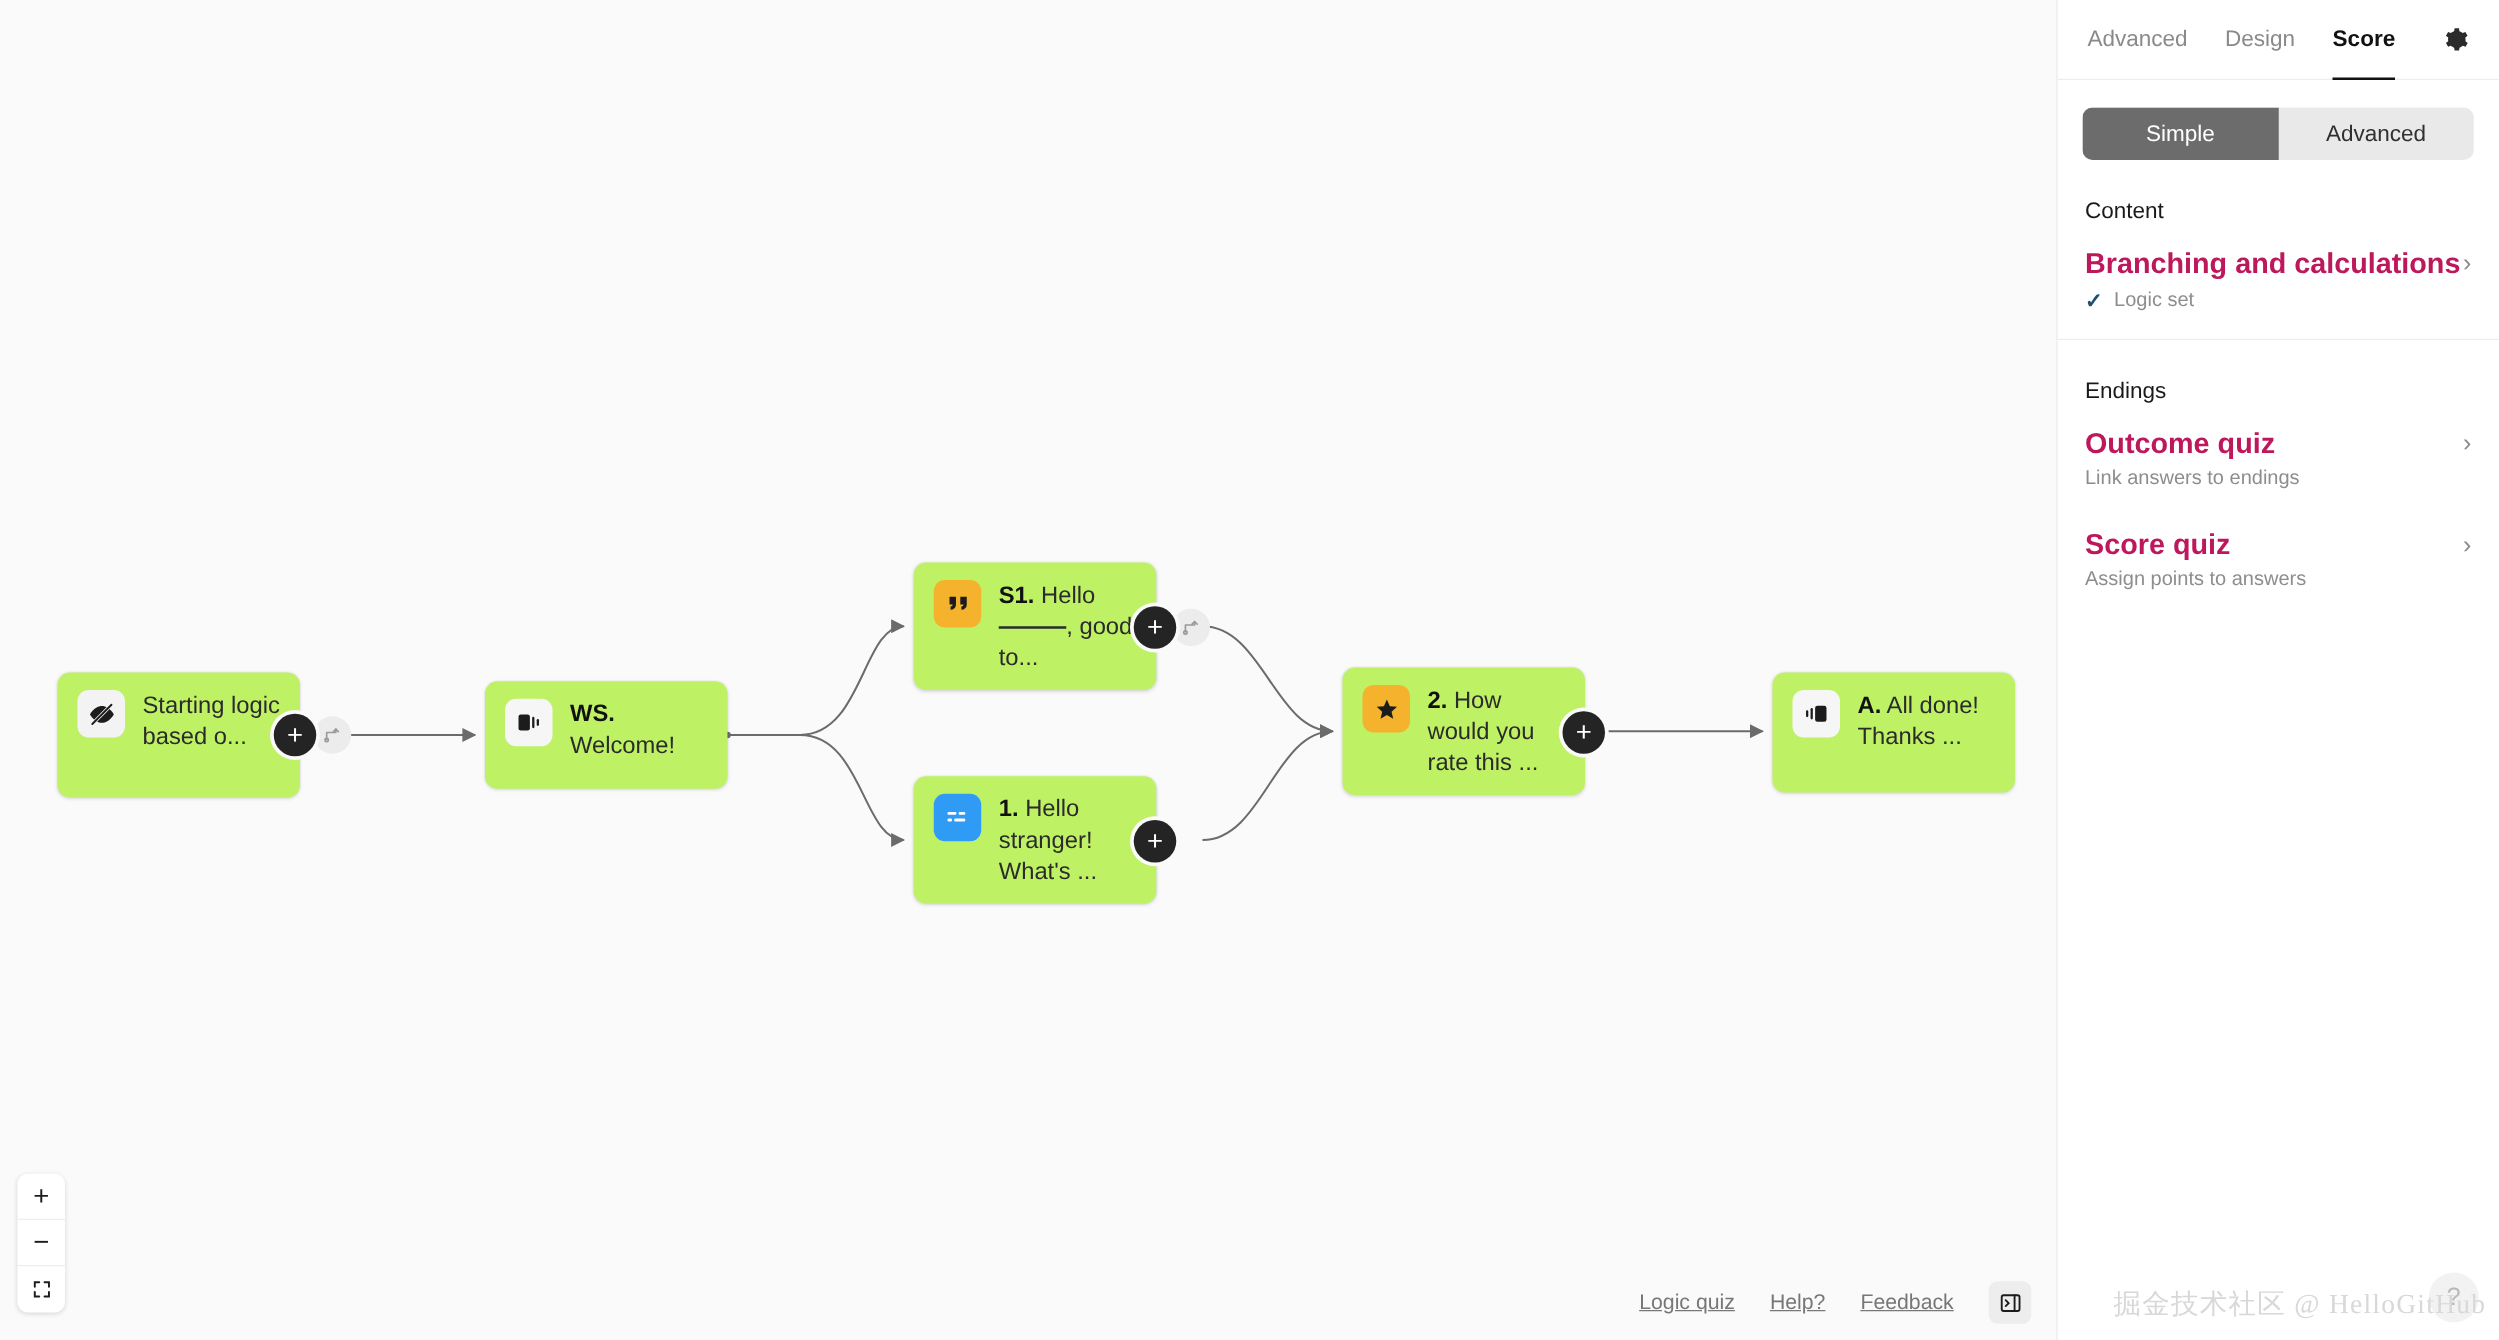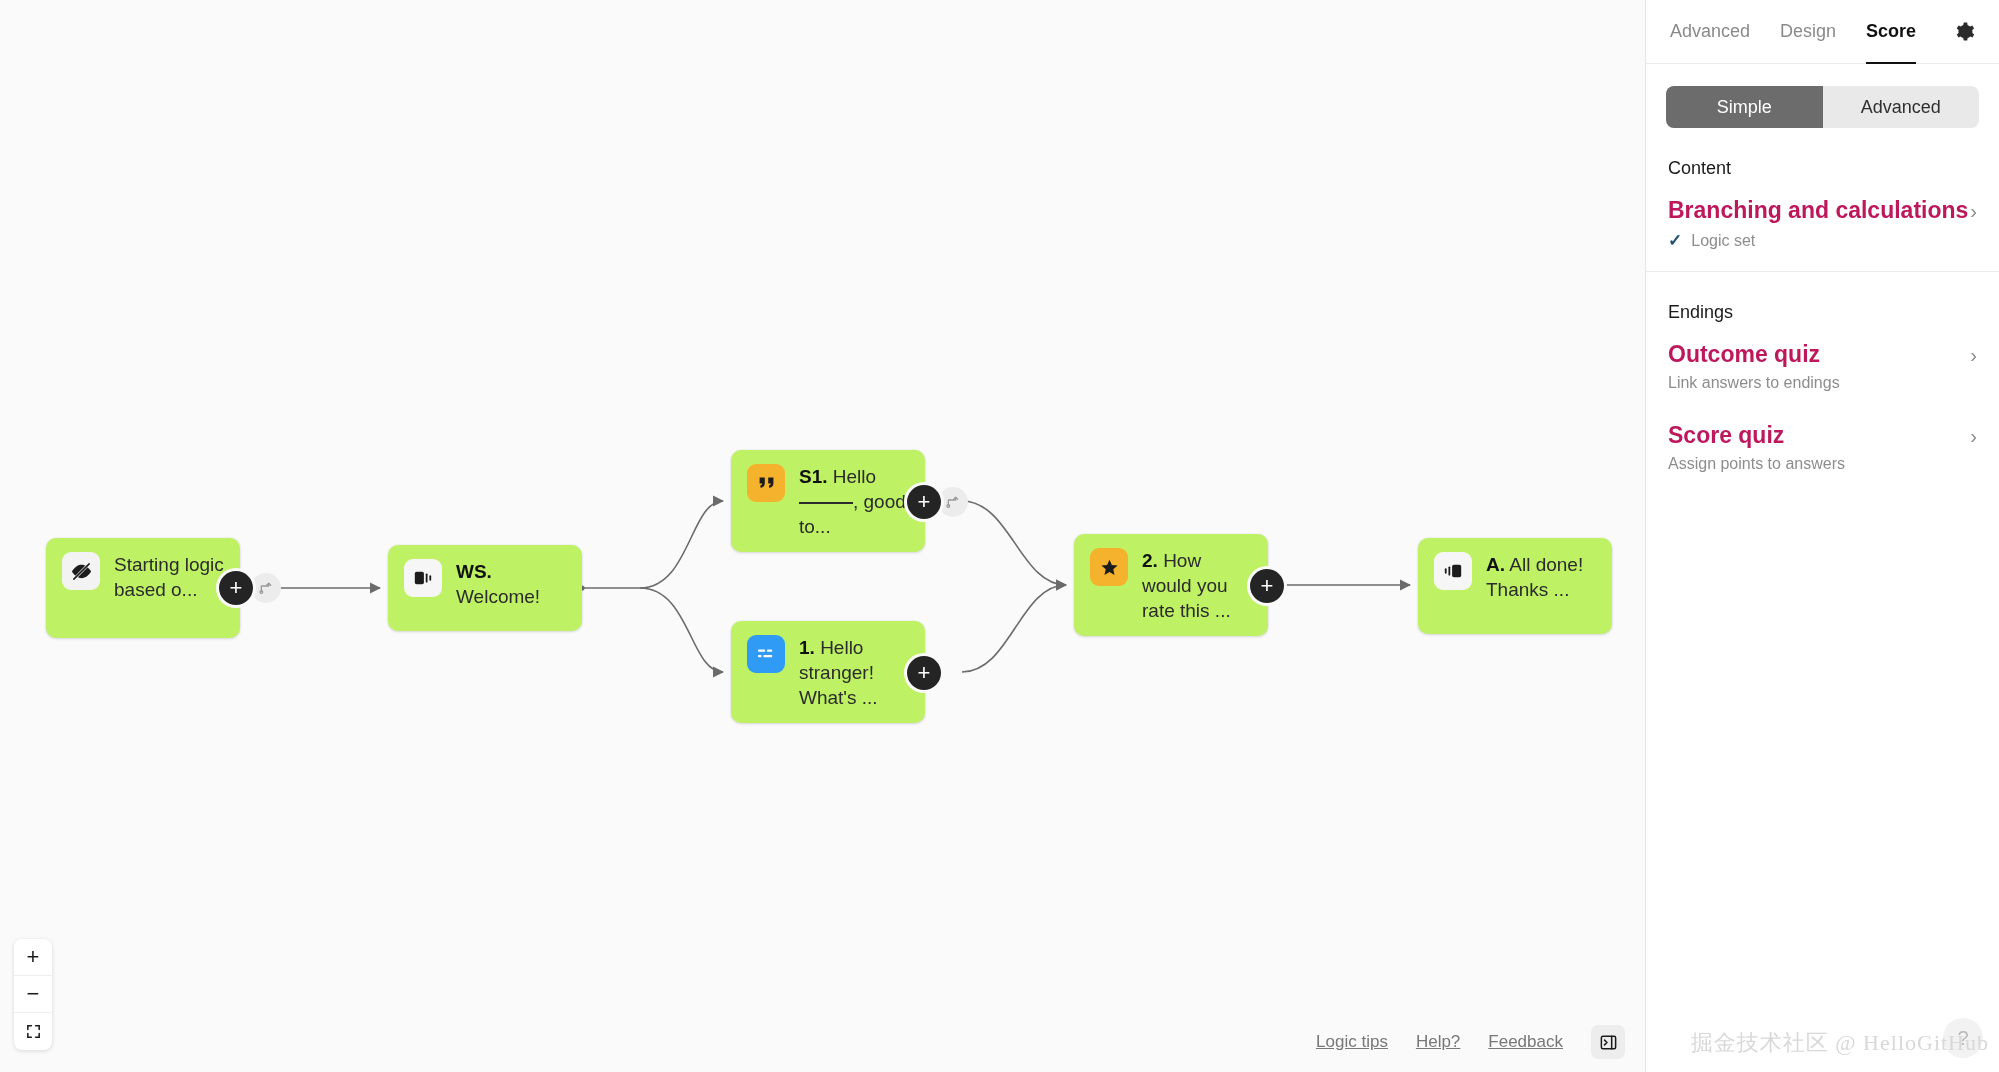--- a/index.html
+++ b/index.html
@@ -370,21 +370,21 @@
         <svg width="17" height="17" viewBox="0 0 24 24" fill="none" stroke="#1c1c1c" stroke-width="2.2" stroke-linecap="round">
           <path d="M4 9 V4 H9"></path>
             <path d="M15 4 H20 V9"></path>
             <path d="M20 15 V20 H15"></path>
             <path d="M9 20 H4 V15"></path>
         </svg>
       </div>
     </div>
 
     <div class="bottom-bar">
-      <span class="bottom-link">Logic tips</span>
+      <span class="bottom-link">Logic quiz</span>
       <span class="bottom-link">Help?</span>
       <span class="bottom-link">Feedback</span>
       <span class="panel-toggle">
         <svg width="19" height="19" viewBox="0 0 24 24" fill="none" stroke="#1c1c1c" stroke-width="1.9" stroke-linecap="round">
           <rect x="3" y="4" width="18" height="16" rx="2"></rect>
           <line x1="16" y1="4" x2="16" y2="20"></line>
           <path d="M7 9 L10 12 L7 15"></path>
         </svg>
       </span>
     </div>

